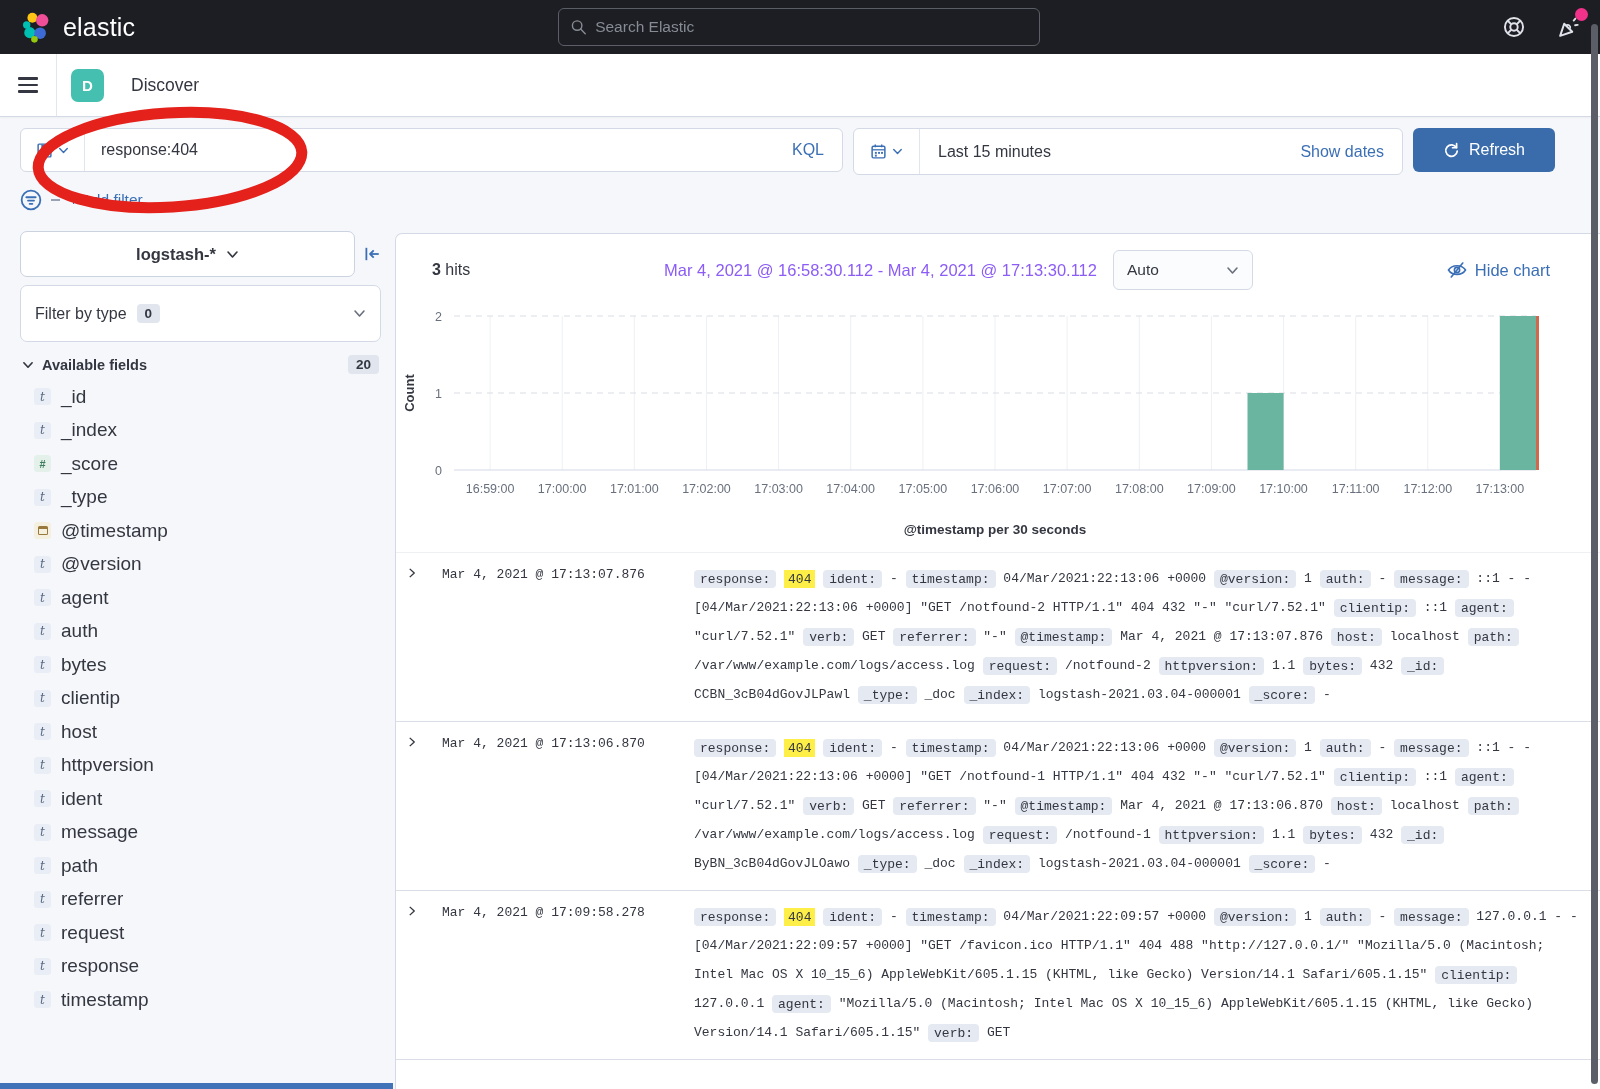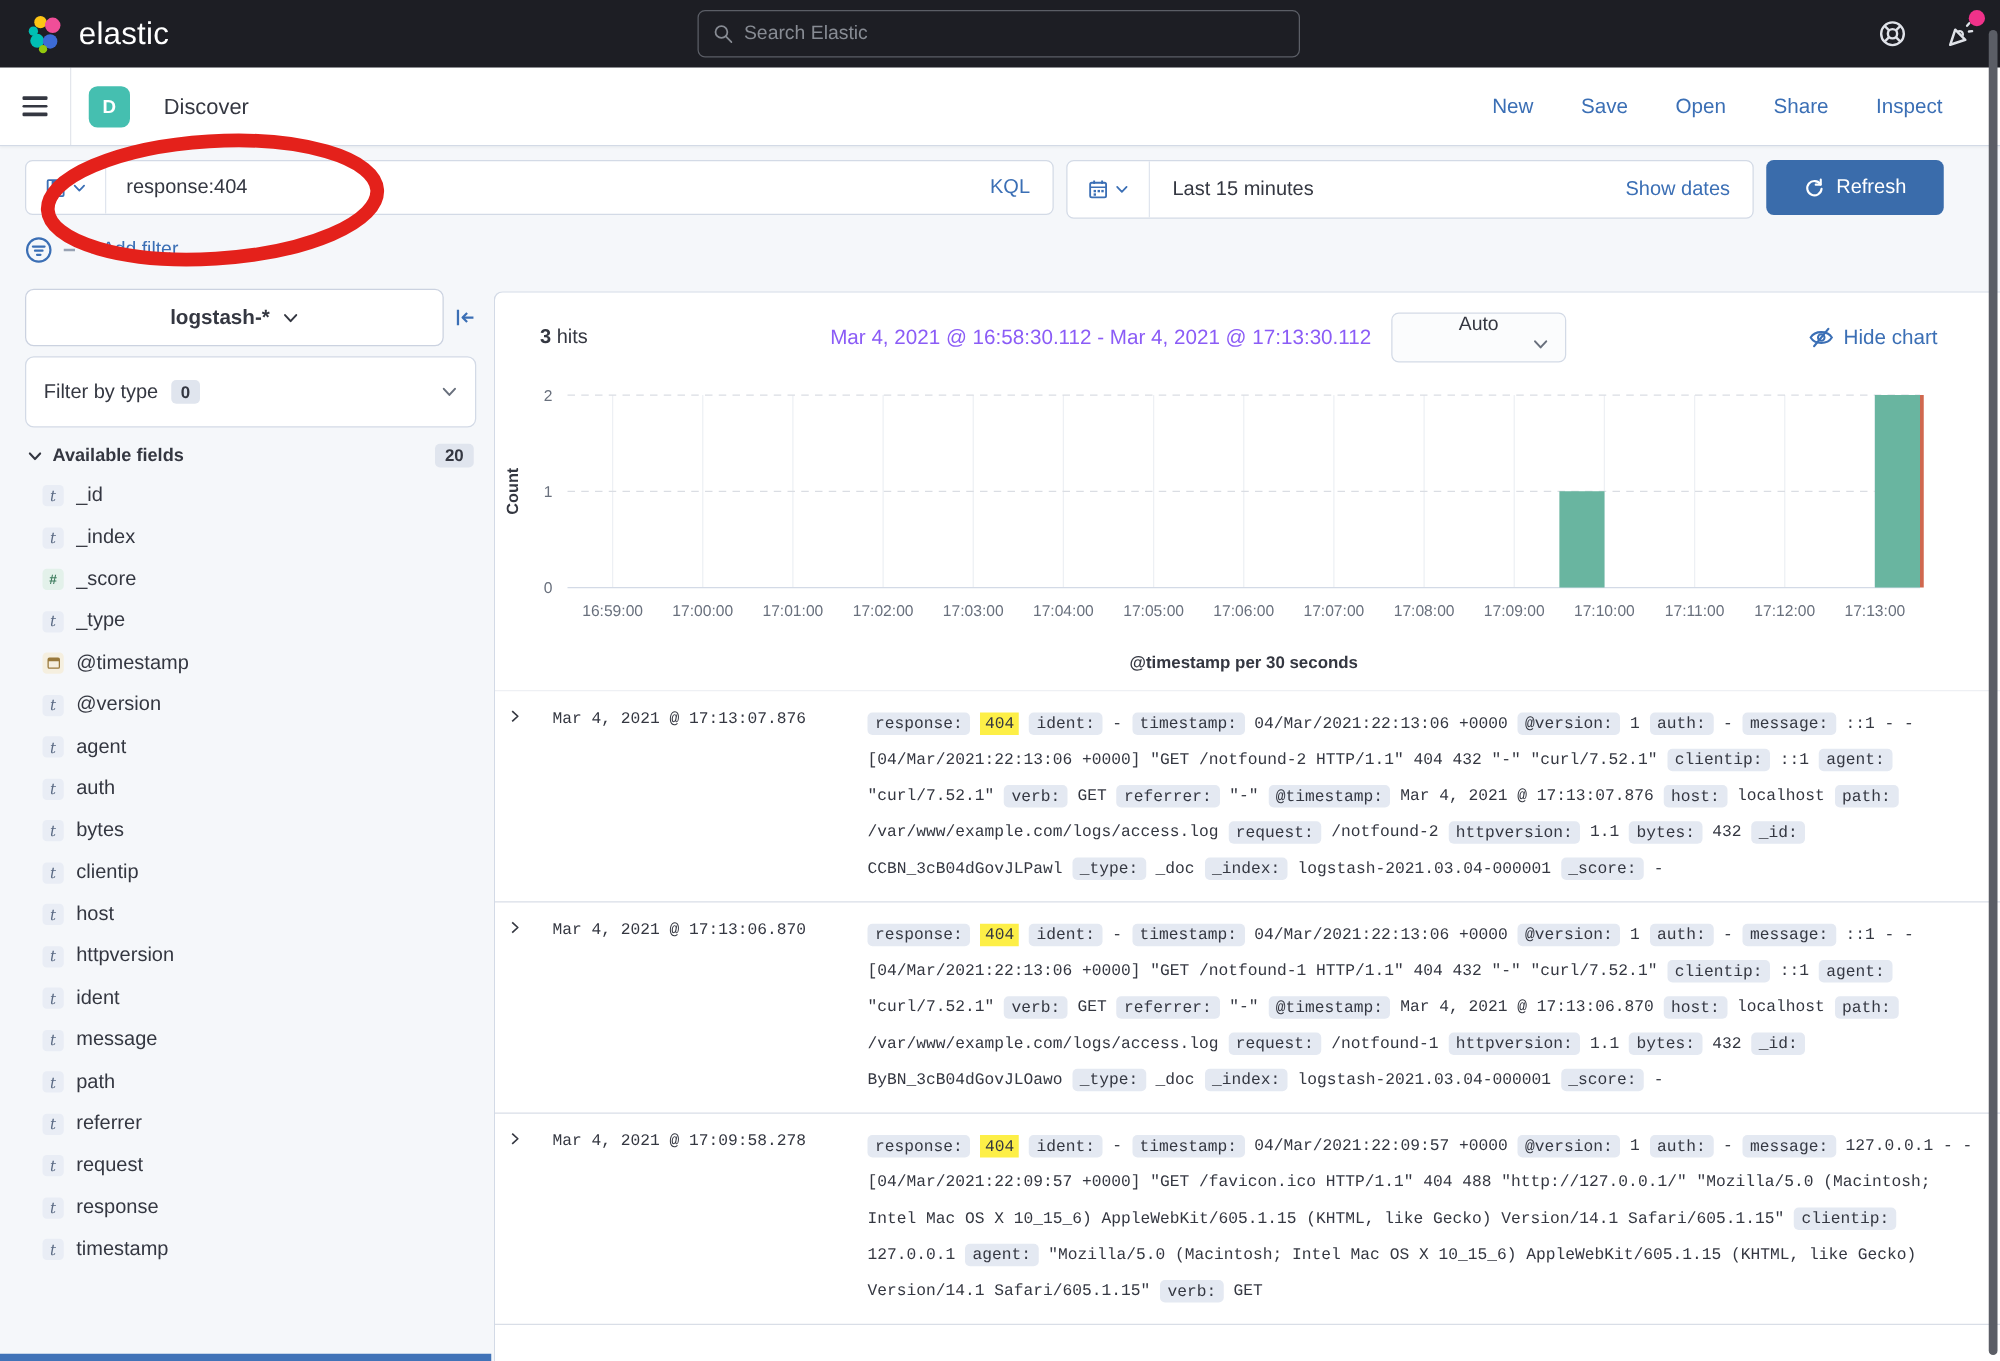--- a/index.html
+++ b/index.html
@@ -65,32 +65,32 @@
   .avail-row .ttl { font-size:14.5px; font-weight:bold; color:#343741; }
   .avail-row .badge { margin-left:auto; }
   .field-list { list-style:none; margin-top:6px; }
   .field-list li { display:flex; align-items:center; gap:10px; height:33.5px; padding-left:14px; cursor:pointer; border-radius:4px; }
   .tok { width:17px; height:17px; border-radius:3.5px; display:flex; align-items:center; justify-content:center; flex:none;
     font-family:"DejaVu Serif", serif; font-style:italic; font-size:12px; }
   .tok.t { background:#e9edf5; color:#5a6a84; }
   .tok.n { background:#e3f1ea; color:#3f7d5f; font-style:normal; font-family:"Liberation Sans",sans-serif; font-weight:bold; font-size:11px; }
   .tok.d { background:#f5efdf; }
   .tok.d i { display:block; width:10px; height:9px; border:1px solid #99793b; border-top:3px solid #99793b; border-radius:1.5px; }
-  .field-name { font-size:16px; color:#343741; }
+  .field-name { font-size:19px; color:#343741; }
   .side-bottom-bar { position:absolute; left:0; bottom:0; width:393px; height:7px; background:#4173b8; }
 
   
   .main { flex:1; padding-top:10px; min-width:0; }
   .panel { background:#fff; border:1px solid #d3dae6; border-right:none; border-bottom:none; border-top-left-radius:7px; height:100%; overflow:hidden; }
   .hits-row { display:flex; align-items:center; padding:16px 24px 6px 36px; }
   .hits { font-size:16px; color:#343741; }
   .hits b { font-weight:bold; }
   .range { margin-left:auto; font-size:16.5px; color:#8b5cf6; }
   .interval-select { margin-left:16px; width:140px; height:40px; background:#fbfcfd; border:1px solid #d3dae6; border-radius:6px;
-    display:flex; align-items:center; padding:0 13px; font-size:15.5px; color:#343741; cursor:pointer;flex-direction:column; }
+    display:flex; align-items:center; padding:0 13px; font-size:15.5px; color:#343741; cursor:pointer; }
   .interval-select .chev { margin-left:auto; color:#69707d; display:flex; }
   .hide-chart { margin-left:auto; display:flex; align-items:center; gap:8px; color:#3b6fb5; font-size:16.5px; cursor:pointer; padding-right:26px; }
 
   .chart-wrap { position:relative; height:238px; margin:6px 10px 0 0; }
 
   
   .doc-table { margin-top:12px; border-top:1px solid #eef0f4; }
   .thead { display:flex; align-items:center; height:32px; padding-left:10px; border-bottom:1px solid #9da5b0; }
   .thead .sp { width:24px; flex:none; }
   .th-time { width:240px; flex:none; font-size:13.5px; font-weight:bold; color:#343741; display:flex; align-items:center; gap:4px; cursor:pointer; }
@@ -158,27 +158,20 @@
   <div class="navbar">
     <div class="menu-btn">
       <div>
           <span></span>
           <span></span>
           <span></span>
         </div>
     </div>
     <div class="app-badge">D</div>
     <div class="nav-title">Discover</div>
-    <div class="nav-links">
-      <span>New</span>
-      <span>Save</span>
-      <span>Open</span>
-      <span>Share</span>
-      <span>Inspect</span>
-    </div>
   </div>
 
   <div class="queryband">
     <div class="query-group">
       <div class="saved-q">
         <svg class="ic" width="17" height="17" viewBox="0 0 16 16">
           <path d="M2 2.8 C2 2.36 2.36 2 2.8 2 H11 L14 5 V13.2 C14 13.64 13.64 14 13.2 14 H2.8 C2.36 14 2 13.64 2 13.2 Z" fill="none" stroke="currentColor" stroke-width="1.4"></path>
           <rect x="5" y="2.4" width="5.4" height="3.4" fill="currentColor"></rect>
         </svg>
         <svg class="ic" width="11" height="11" viewBox="0 0 16 16">

